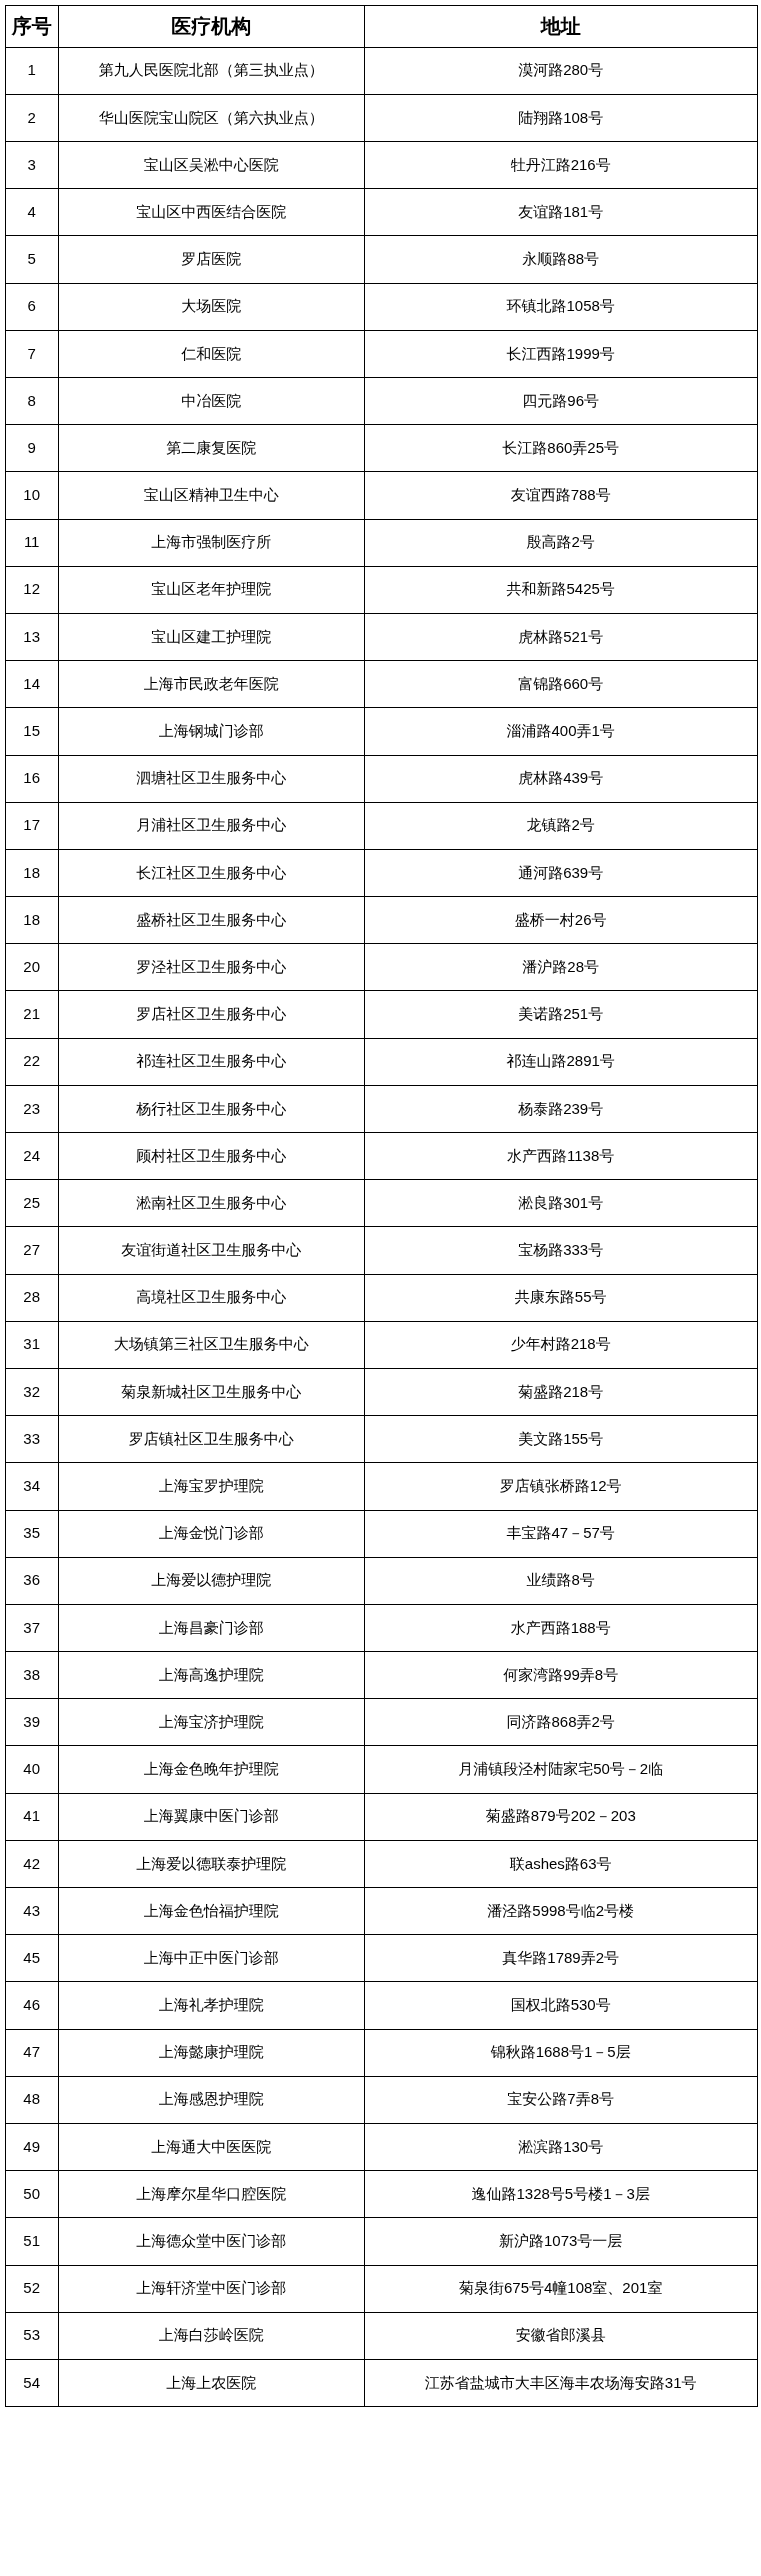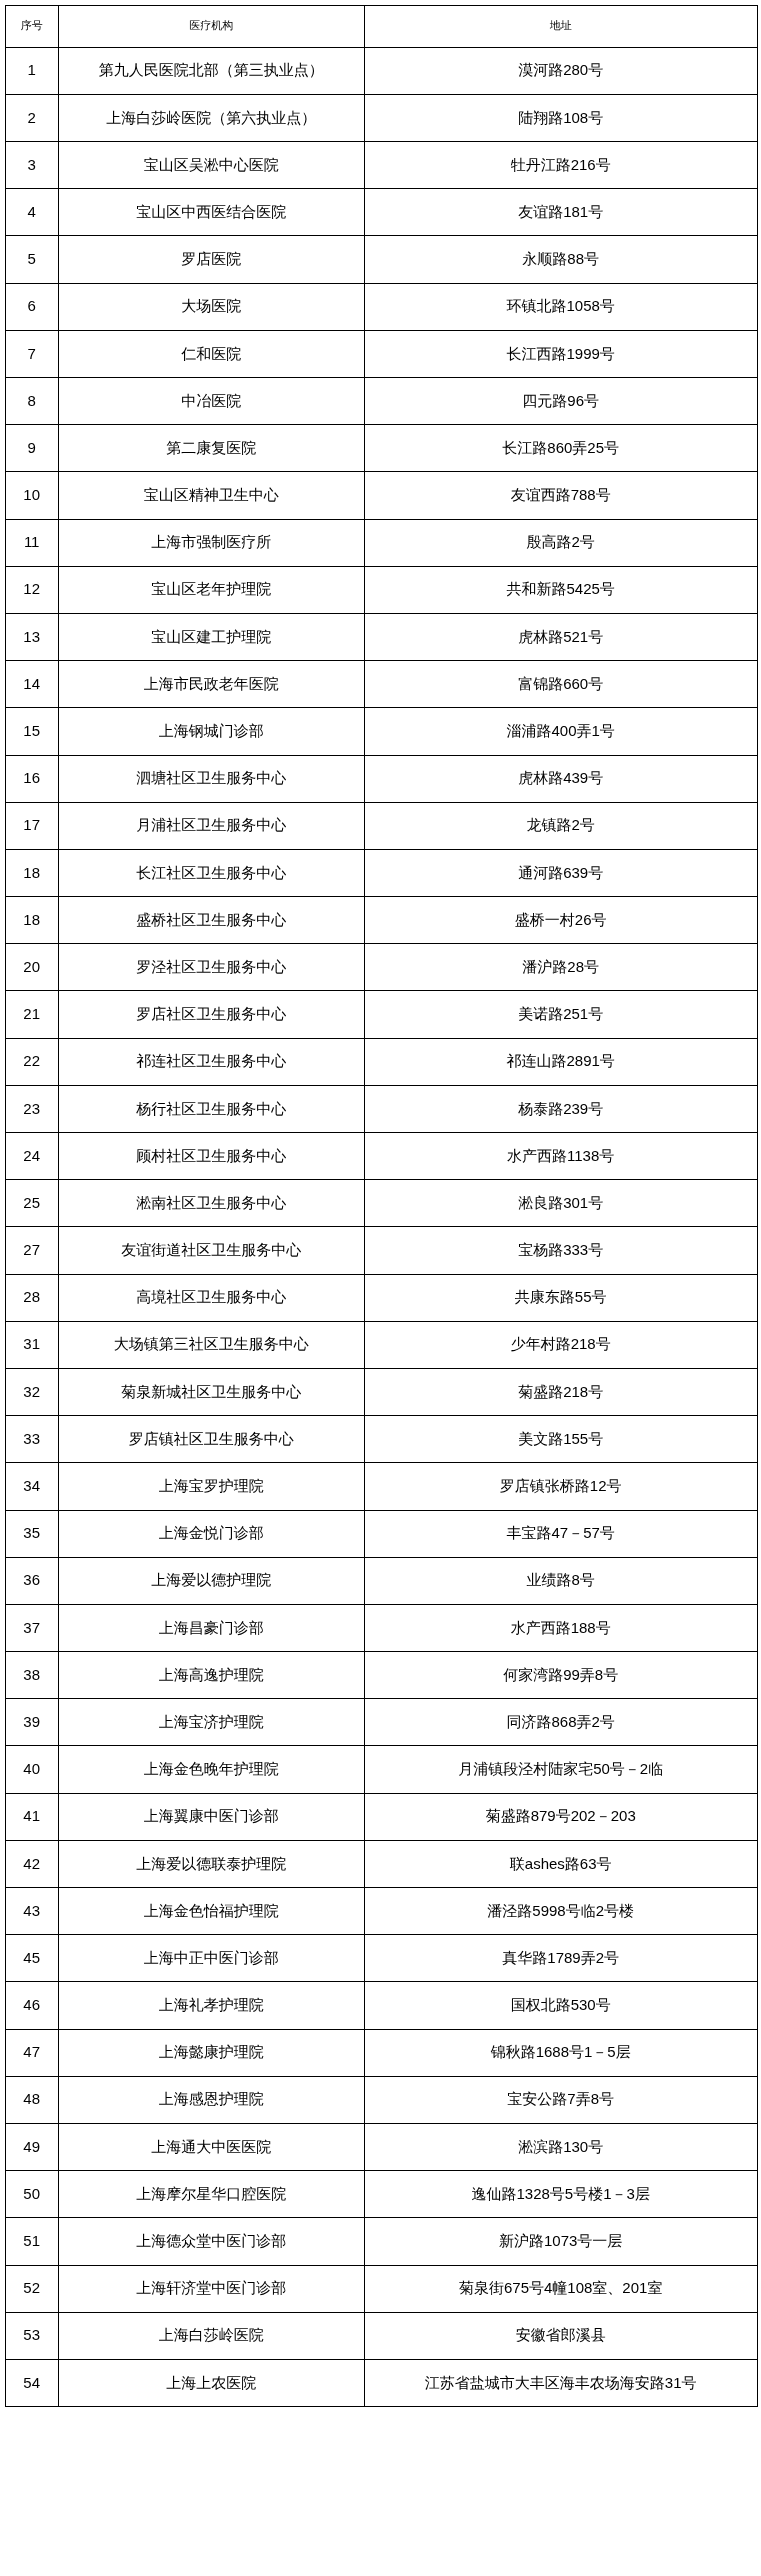--- a/index.html
+++ b/index.html
@@ -37,22 +37,22 @@
     font-size: 15px;
     color: #000000;
     padding: 0;
     height: 43px;
     line-height: 1.25;
     font-weight: normal;
     word-break: break-all;
   }
   table.facility-table thead th {
     height: 41px;
-    font-size: 11px;
-    font-weight: normal;
+    font-size: 20px;
+    font-weight: bold;
     margin-top: 48px;
   }
   table.facility-table td.idx {
     font-size: 15px;
   }
   table.facility-table td.name,
   table.facility-table td.addr {
     font-size: 15px;
     padding: 1.6px 3.1px;
   }
@@ -75,21 +75,21 @@
       </tr>
     </thead>
     <tbody id="table-body">
         <tr>
           <td class="idx">1</td>
           <td class="name">第九人民医院北部（第三执业点）</td>
           <td class="addr">漠河路280号</td>
         </tr>
         <tr>
           <td class="idx">2</td>
-          <td class="name">上海白莎岭医院（第六执业点）</td>
+          <td class="name">华山医院宝山院区（第六执业点）</td>
           <td class="addr">陆翔路108号</td>
         </tr>
         <tr>
           <td class="idx">3</td>
           <td class="name">宝山区吴淞中心医院</td>
           <td class="addr">牡丹江路216号</td>
         </tr>
         <tr>
           <td class="idx">4</td>
           <td class="name">宝山区中西医结合医院</td>

